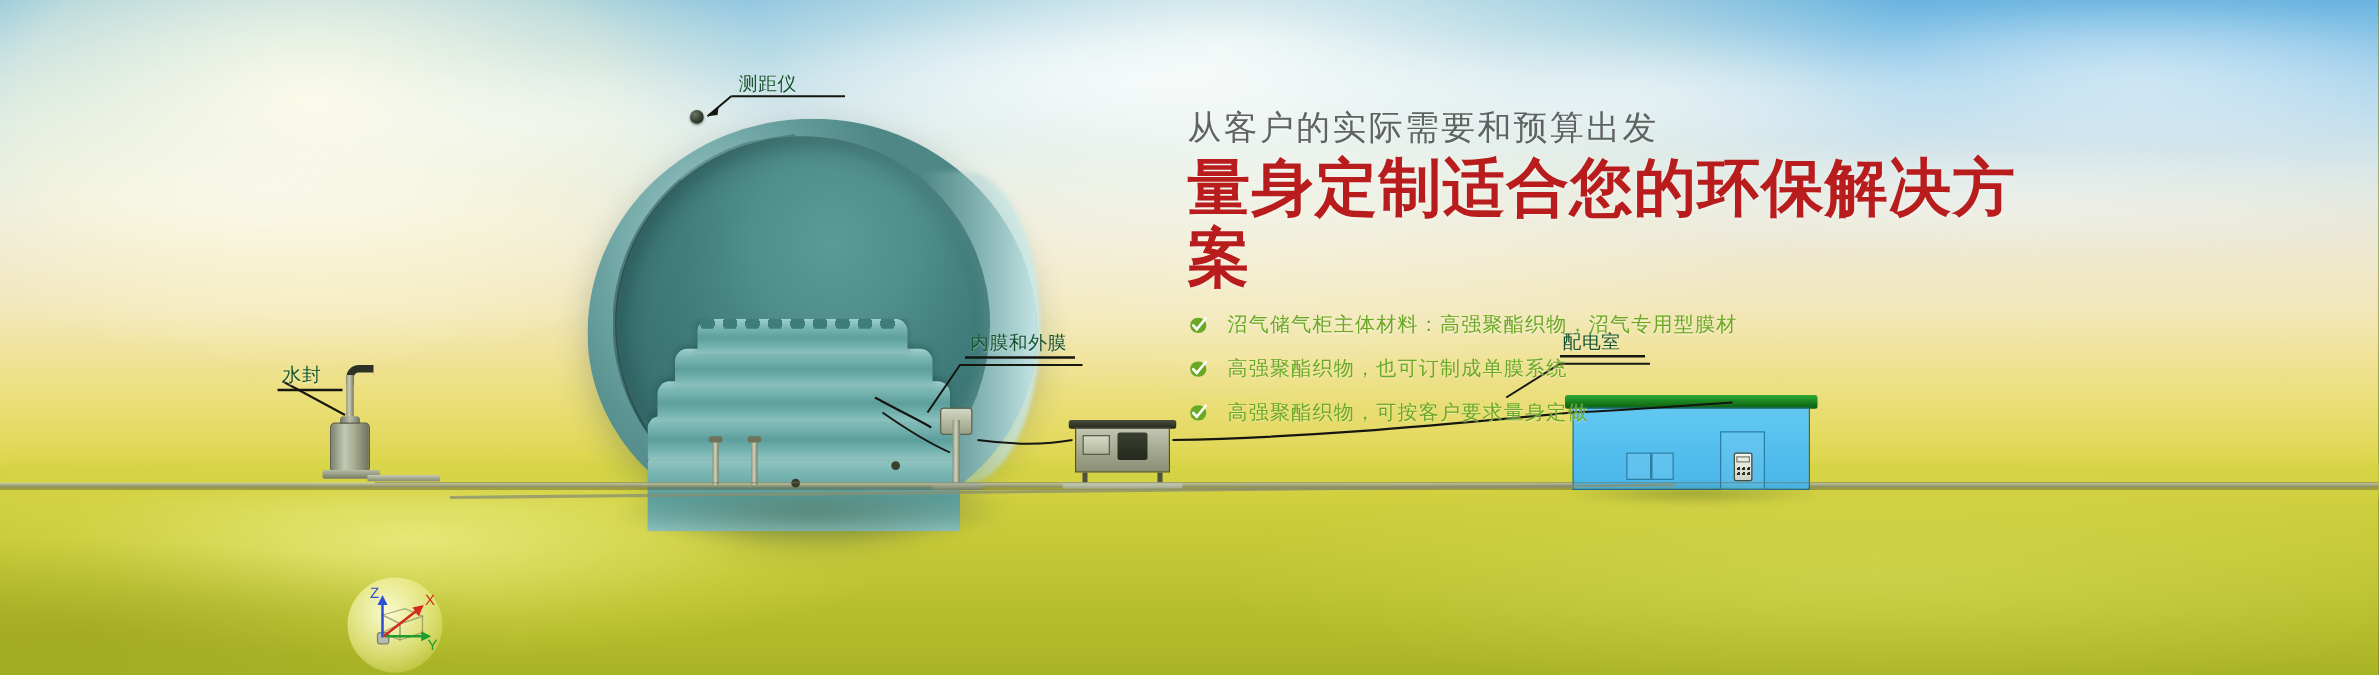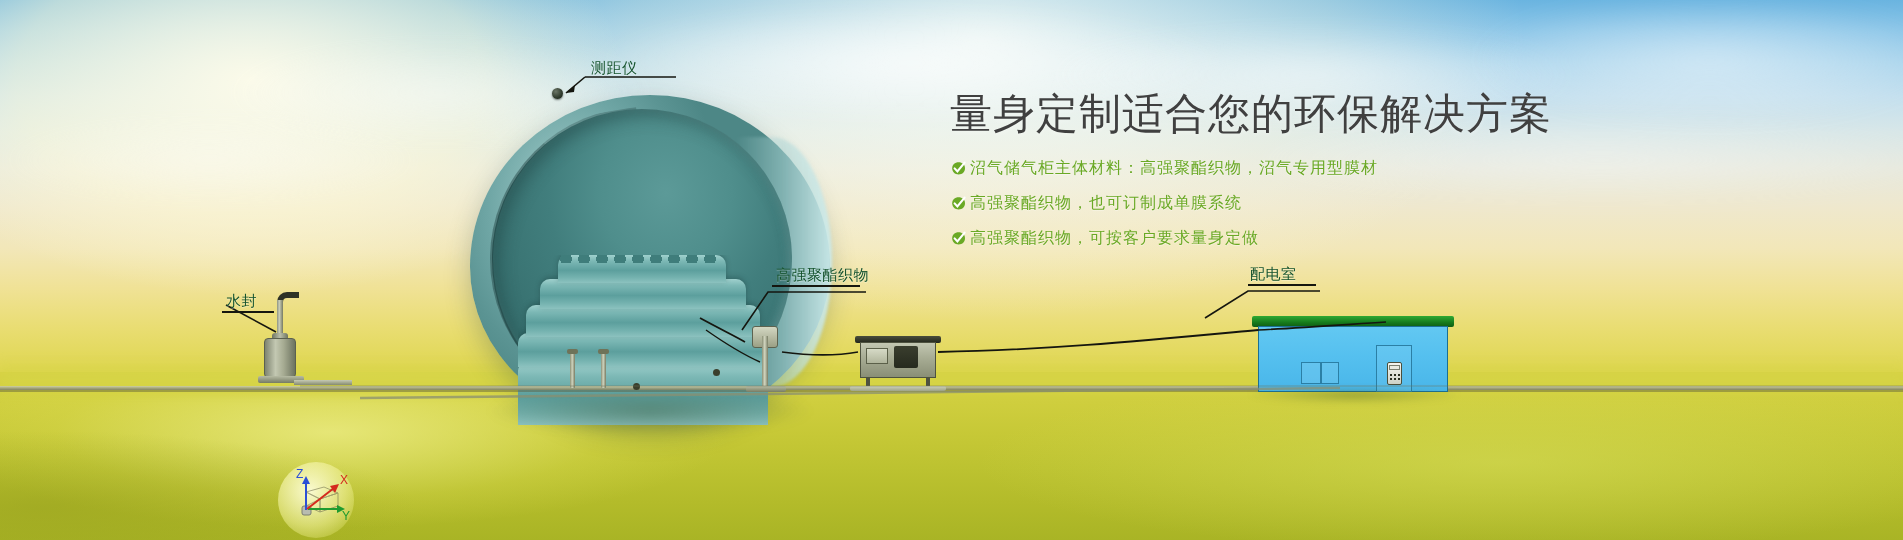--- a/index.html
+++ b/index.html
@@ -327,27 +327,27 @@
   }
 
   
   .panel{ position:absolute; left:950px; top:84px; width:700px; }
   .panel .sub{
     font-size:27px; color:#5f6361; letter-spacing:2px; line-height:36px;
     font-weight:400;
     text-shadow:0 1px 2px rgba(255,255,255,.5);
   }
   .panel .headline{
-    font-size:42px; font-weight:normal; color:#404040; letter-spacing:1px;
+    font-size:50px; font-weight:bold; color:#b91c1c; letter-spacing:1px;
     line-height:56px; margin-top:2px;
     text-shadow:0 2px 4px rgba(255,255,255,.35);
   }
   .bullets{ margin-top:16px; }
   .bullet{
-    display:flex; align-items:center; gap:2px;
+    display:flex; align-items:center; gap:14px;
     margin-bottom:14px;
   }
   .bullet .tick{
     width:18px; height:18px; flex:0 0 18px;
     display:block; position:relative;
   }
   .bullet .label{
     font-size:16px; color:#6aa925; letter-spacing:1px; white-space:nowrap;
     text-shadow:0 1px 1px rgba(255,255,255,.45);
   }
@@ -485,29 +485,30 @@
   </div>
 
   <div class="callout" id="co-rangefinder">
     <div class="txt">测距仪</div>
   </div>
   <div class="callout" id="co-shuifeng">
     <div class="txt">水封</div>
     <div class="bar"></div>
   </div>
   <div class="callout" id="co-pressure">
-    <div class="txt">高强聚酯织物</div>
+    <div class="txt">内膜和外膜</div>
     <div class="bar"></div>
   </div>
   <div class="callout" id="co-room">
     <div class="txt">配电室</div>
     <div class="bar"></div>
   </div>
 
   <div class="panel">
+    <div class="sub">从客户的实际需要和预算出发</div>
     <div class="headline">量身定制适合您的环保解决方案</div>
     <div class="bullets">
       <div class="bullet">
         <span class="tick">
           <svg width="18" height="18" viewBox="0 0 18 18">
             <path d="M2.2,8.2 C2.2,4.6 4.8,2.2 8.6,2.2 C12.4,2.2 15,4.6 15,8.2 C15,11.8 12.4,14.4 8.6,14.4 C4.8,14.4 2.2,11.8 2.2,8.2 Z" fill="#6aa925"></path>
             <path d="M4.6,8.4 L7.4,11.4 L14.6,2.6" stroke="#ffffff" stroke-width="2.1" fill="none" stroke-linecap="round"></path>
           </svg>
         </span>
         <span class="label">沼气储气柜主体材料：高强聚酯织物，沼气专用型膜材</span>

